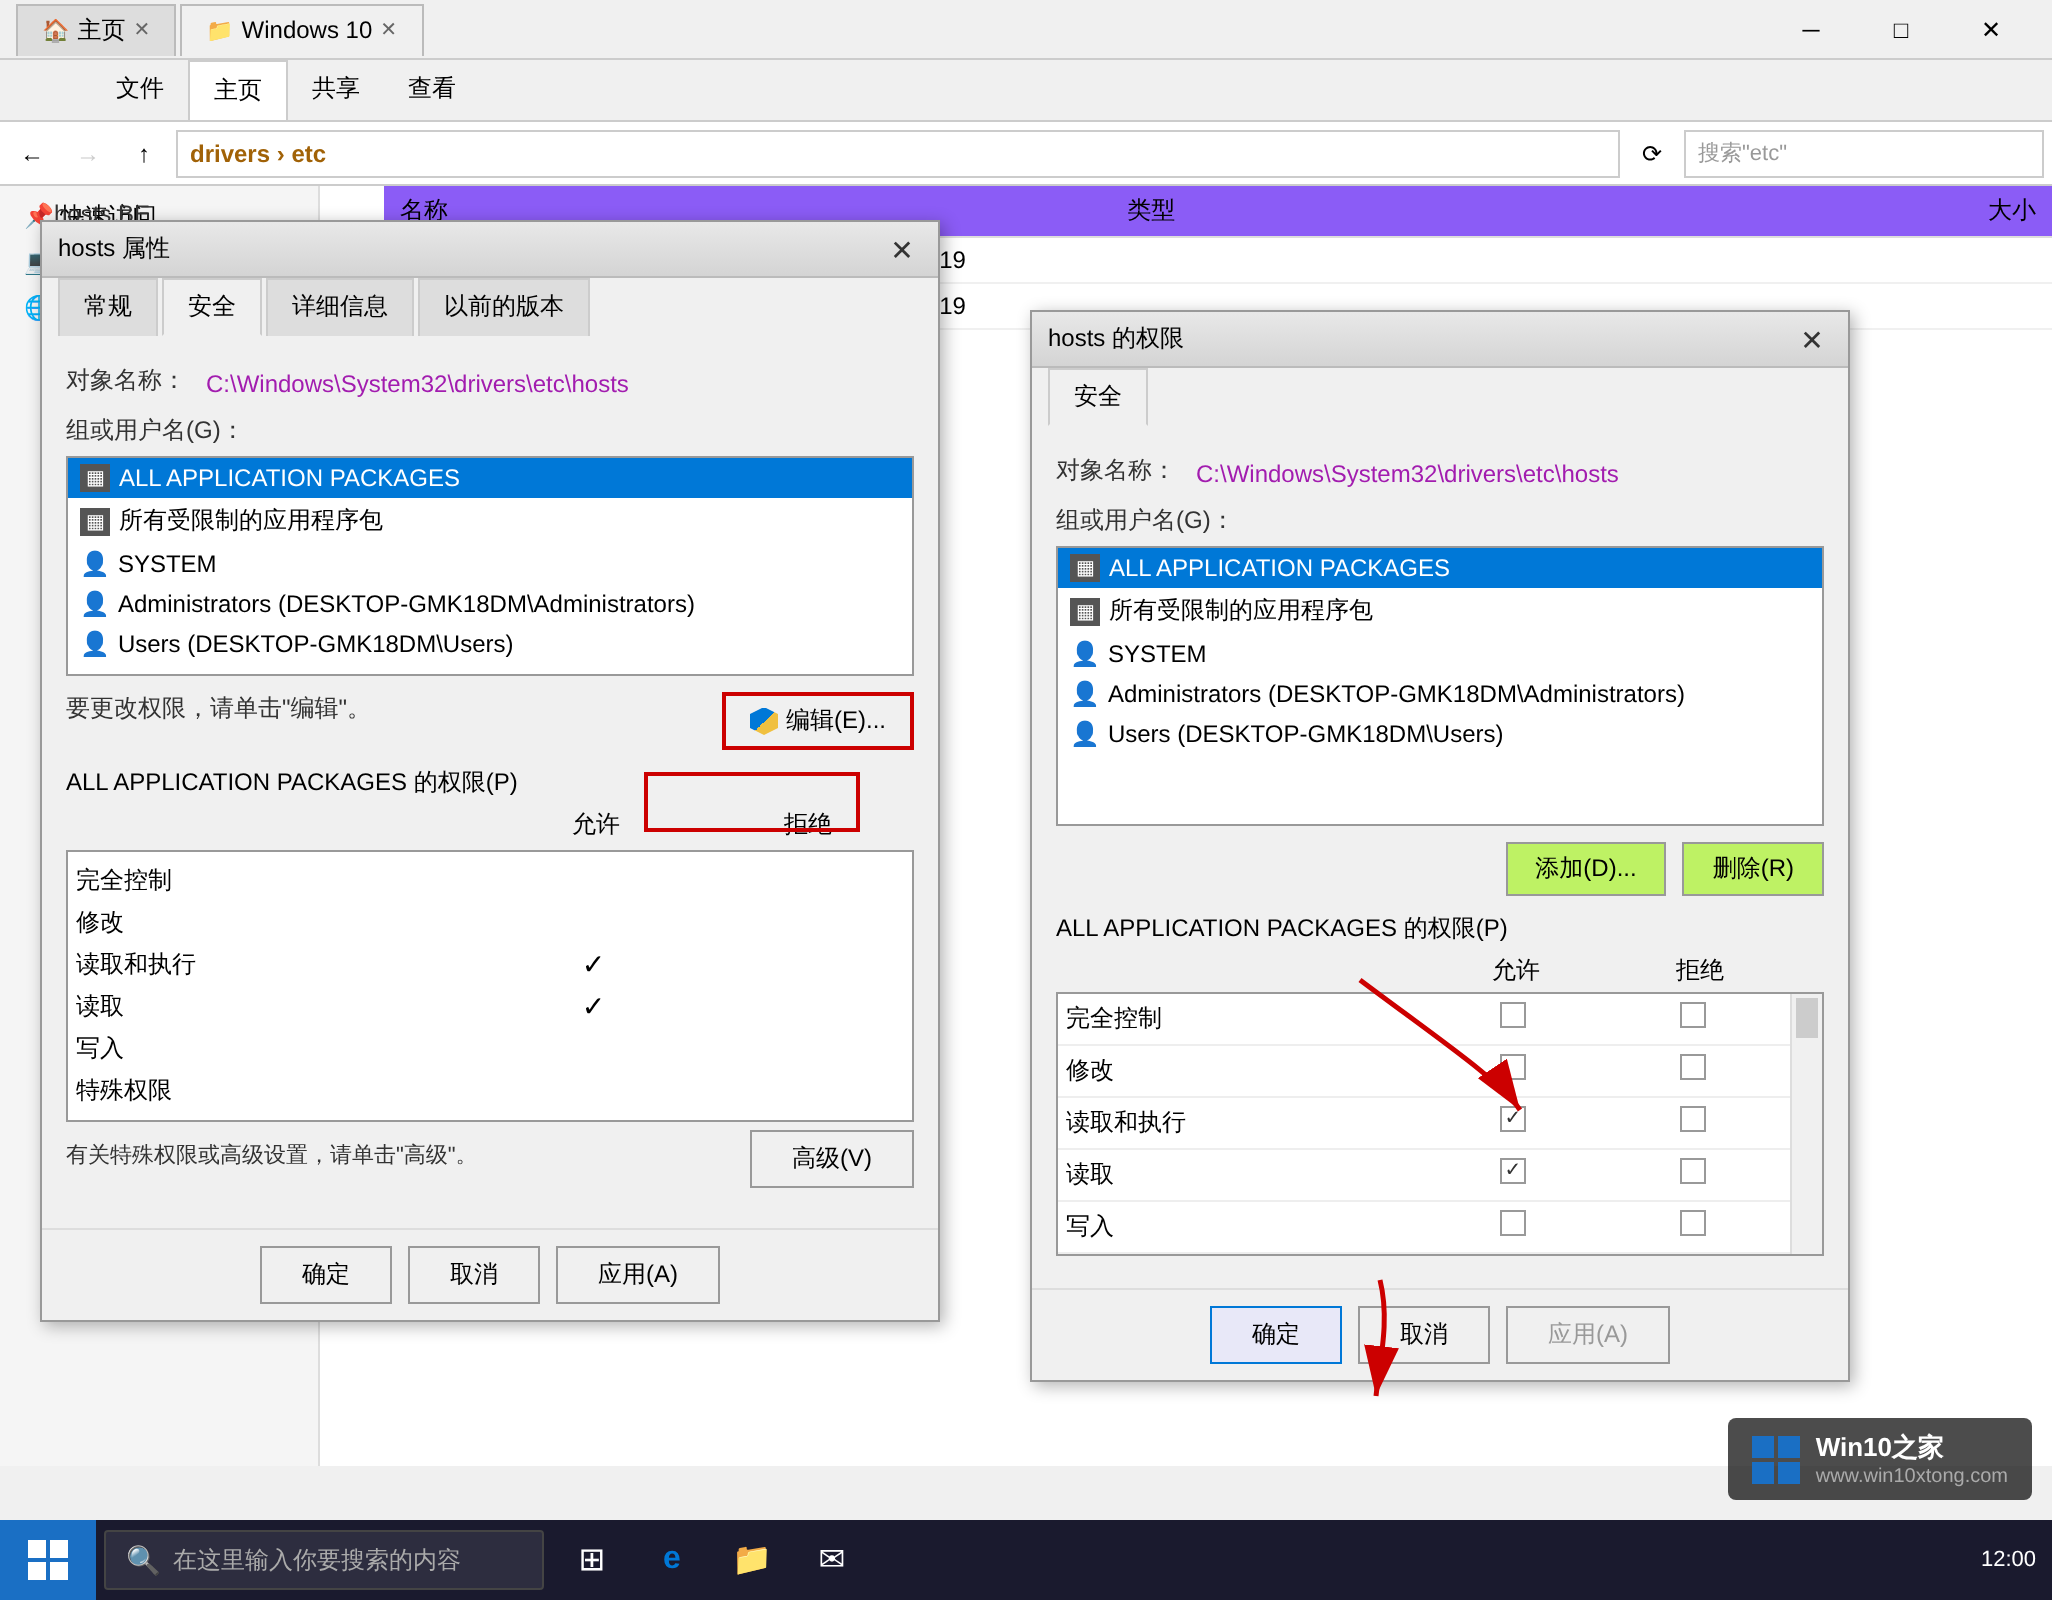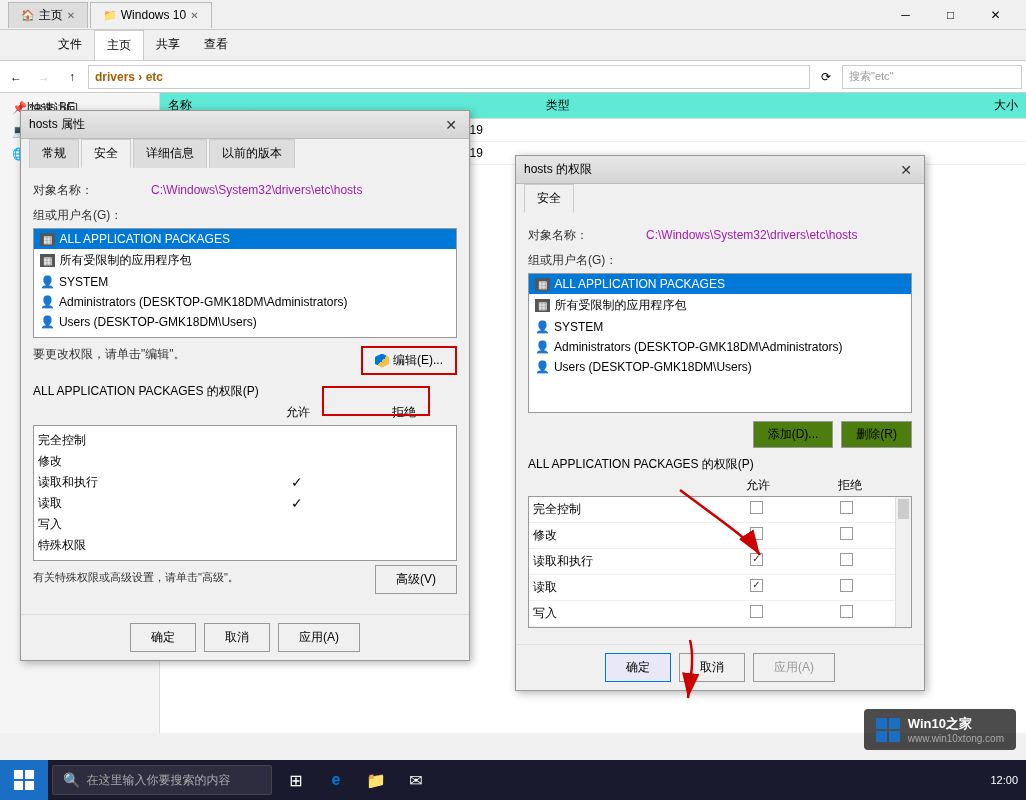--- a/index.html
+++ b/index.html
@@ -39,57 +39,57 @@
     .address-bar { height: 32px; background: white; border-bottom: 1px solid #ccc; display: flex; align-items: center; padding: 0 4px; gap: 4px; }
     .address-path { flex: 1; display: flex; align-items: center; border: 1px solid #ccc; height: 24px; padding: 0 6px; font-size: 12px; background: white; }
     .address-search { width: 180px; display: flex; align-items: center; border: 1px solid #ccc; height: 24px; padding: 0 6px; font-size: 12px; background: white; }
     .nav-btn { width: 24px; height: 24px; display: flex; align-items: center; justify-content: center; font-size: 12px; cursor: pointer; }
 
     
     .explorer-body { display: flex; height: calc(100% - 130px); }
     .explorer-sidebar { width: 160px; background: #f5f5f5; border-right: 1px solid #ddd; padding: 4px; }
     .sidebar-item { padding: 3px 8px; font-size: 12px; cursor: pointer; }
     .explorer-main { flex: 1; background: white; overflow: auto; }
-    .file-list-header { display: flex; background: #5eead4; border-bottom: 1px solid #ddd; padding: 4px 8px; }
+    .file-list-header { display: flex; background: #8b5cf6; border-bottom: 1px solid #ddd; padding: 4px 8px; margin-left: 32px; }
     .col-name { flex: 2; font-size: 12px; }
     .col-date { flex: 2; font-size: 12px; }
     .col-type { flex: 1.5; font-size: 12px; }
     .col-size { flex: 1; font-size: 12px; text-align: right; }
     .file-row { display: flex; padding: 4px 8px; border-bottom: 1px solid #f0f0f0; align-items: center; }
 
     
     .dialog-hosts-prop { position: absolute; top: 110px; left: 20px; width: 450px; background: #f0f0f0; border: 1px solid #999; box-shadow: 2px 2px 8px rgba(0,0,0,0.3); z-index: 10; }
     .dialog-titlebar { height: 28px; background: linear-gradient(to bottom, #e8e8e8, #d4d4d4); border-bottom: 1px solid #bbb; display: flex; align-items: center; padding: 0 8px; }
     .dialog-title-text { font-size: 12px; flex: 1; }
     .dialog-close-btn { width: 20px; height: 20px; display: flex; align-items: center; justify-content: center; font-size: 14px; cursor: pointer; color: #333; }
     .dialog-tabs { display: flex; padding: 0 8px; background: #f0f0f0; }
     .dialog-tab { padding: 5px 12px; font-size: 12px; cursor: pointer; border: 1px solid #ccc; border-bottom: none; background: #ddd; margin-right: 2px; }
     .dialog-tab.active { background: #f0f0f0; border-bottom: 1px solid #f0f0f0; }
     .dialog-content { padding: 12px; background: #f0f0f0; }
-    .form-row { display: flex; align-items: center; margin-bottom: 8px; gap: 48px; }
+    .form-row { display: flex; align-items: flex-end; margin-bottom: 8px; }
     .form-label { min-width: 70px; font-size: 12px; color: #333; padding-top: 2px; }
     .form-value { font-size: 12px; color: #a21caf; }
     .section-label { font-size: 12px; margin-bottom: 4px; color: #333; }
     .listbox { border: 1px solid #999; background: white; height: 110px; overflow-y: auto; margin-bottom: 8px; }
     .listbox-item { padding: 3px 6px; font-size: 12px; cursor: pointer; display: flex; align-items: center; gap: 4px; }
     .listbox-item.selected { background: #0078d7; color: white; }
     .edit-btn-row { display: flex; justify-content: flex-end; margin-bottom: 8px; }
     .edit-btn { padding: 4px 12px; font-size: 12px; background: #f0f0f0; border: 1px solid #999; cursor: pointer; display: flex; align-items: center; gap: 4px; }
     .edit-btn.highlighted { border: 2px solid #cc0000; }
     .shield-icon-small { width: 14px; height: 14px; background: linear-gradient(135deg, #0078d7 50%, #f0c040 50%); clip-path: polygon(50% 0%, 100% 25%, 100% 75%, 50% 100%, 0% 75%, 0% 25%); }
     .perm-section-title { font-size: 12px; font-weight: normal; margin-bottom: 4px; }
     .dialog-footer { display: flex; justify-content: center; gap: 8px; padding: 8px; background: #f0f0f0; border-top: 1px solid #ddd; }
     .footer-btn { padding: 5px 20px; font-size: 12px; background: #f0f0f0; border: 1px solid #999; cursor: pointer; }
     .info-text { font-size: 12px; color: #333; margin-bottom: 4px; }
 
     
     .dialog-permissions { position: absolute; top: 155px; left: 515px; width: 410px; background: #f0f0f0; border: 1px solid #999; box-shadow: 2px 2px 8px rgba(0,0,0,0.3); z-index: 20; }
     .perm-listbox { border: 1px solid #999; background: white; height: 140px; overflow-y: auto; margin-bottom: 8px; }
     .btn-row { display: flex; justify-content: flex-end; gap: 8px; margin-bottom: 8px; }
-    .small-btn { padding: 4px 14px; font-size: 12px; background: #4d7c0f; border: 1px solid #999; cursor: pointer; }
+    .small-btn { padding: 4px 14px; font-size: 12px; background: #bef264; border: 1px solid #999; cursor: pointer; }
     .checkbox-empty { width: 13px; height: 13px; border: 1px solid #999; display: inline-block; background: white; }
     .checkbox-checked { width: 13px; height: 13px; border: 1px solid #999; display: inline-block; background: white; position: relative; }
     .checkbox-checked::after { content: '✓'; font-size: 10px; position: absolute; top: -1px; left: 1px; color: #333; }
   </style>
 </head>
 <body>
 
 <div class="explorer-window">
 
   <div class="explorer-titlebar">

